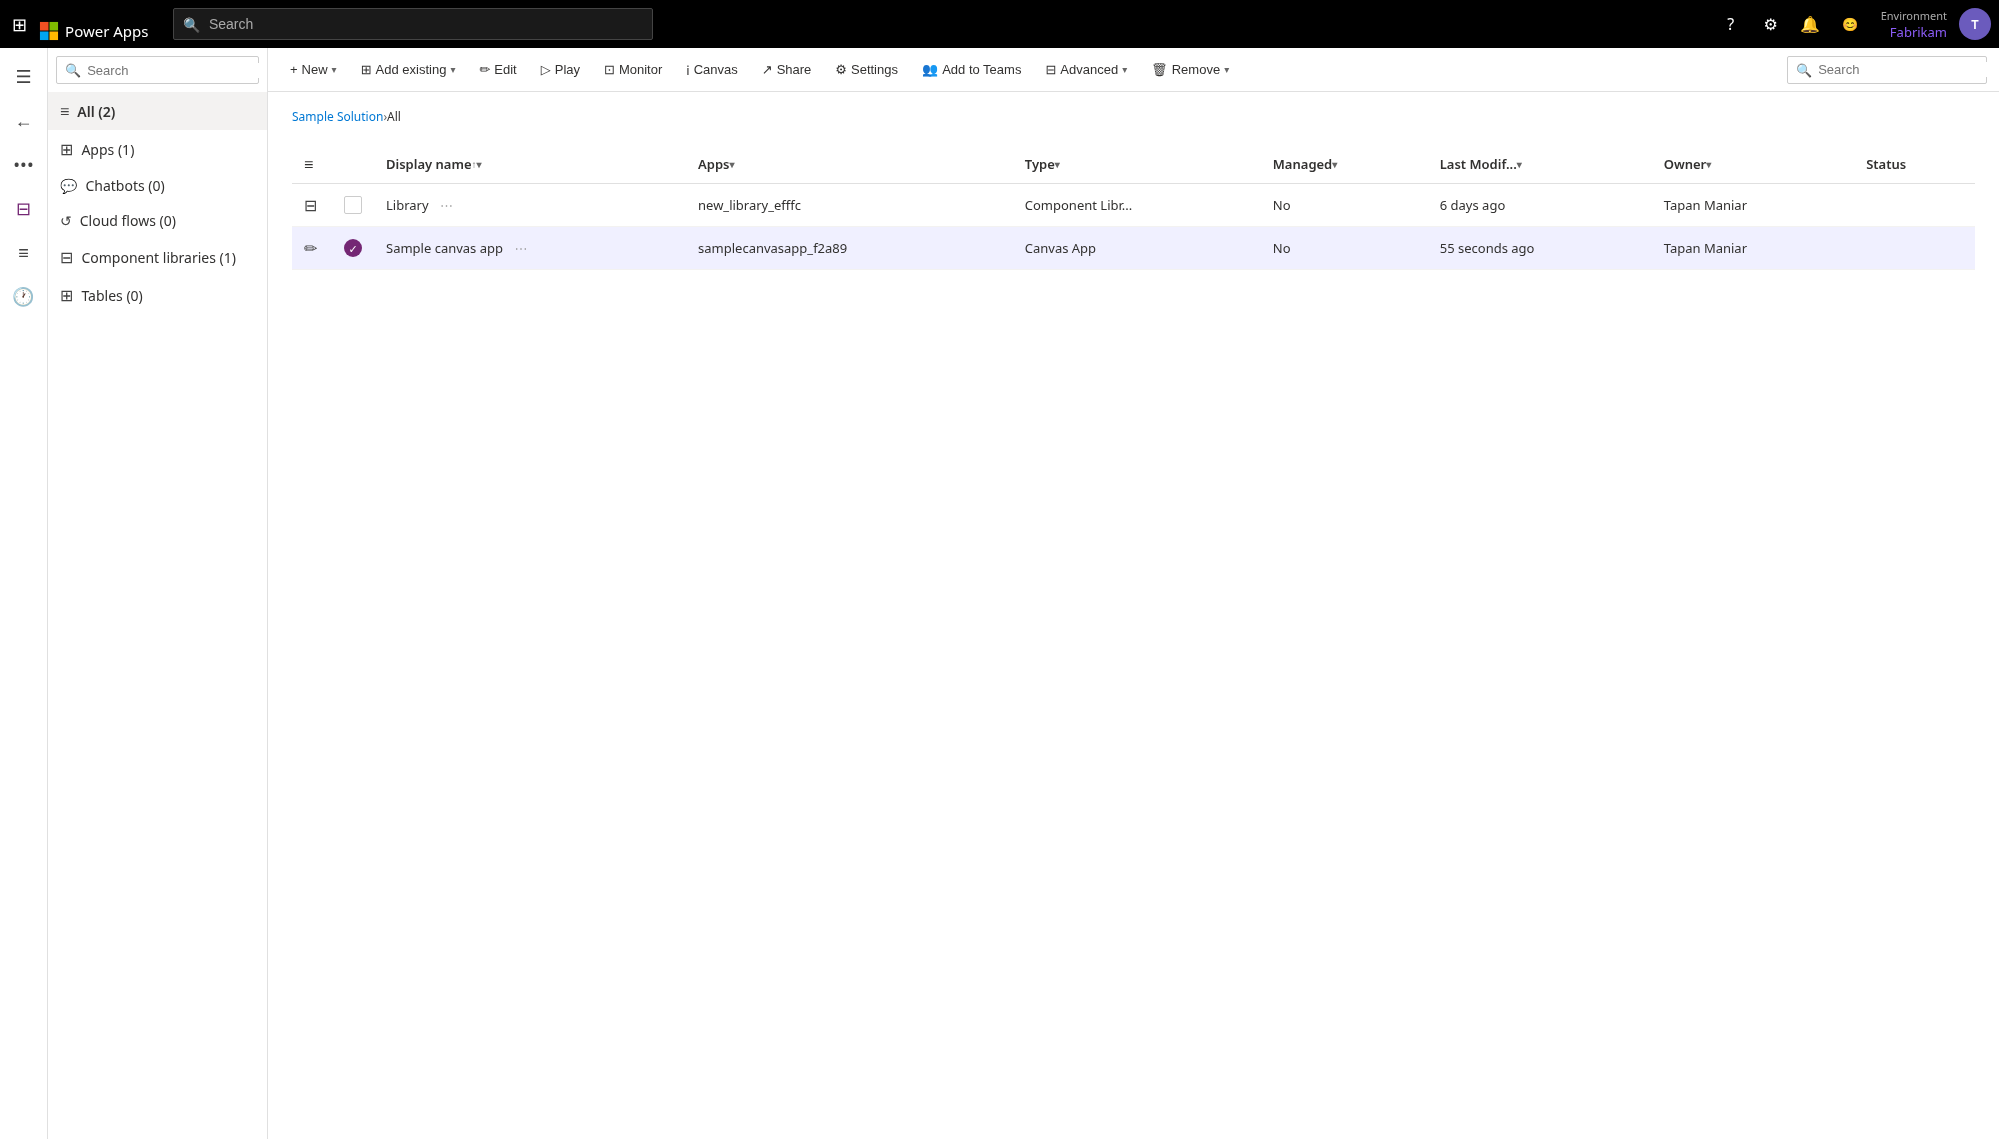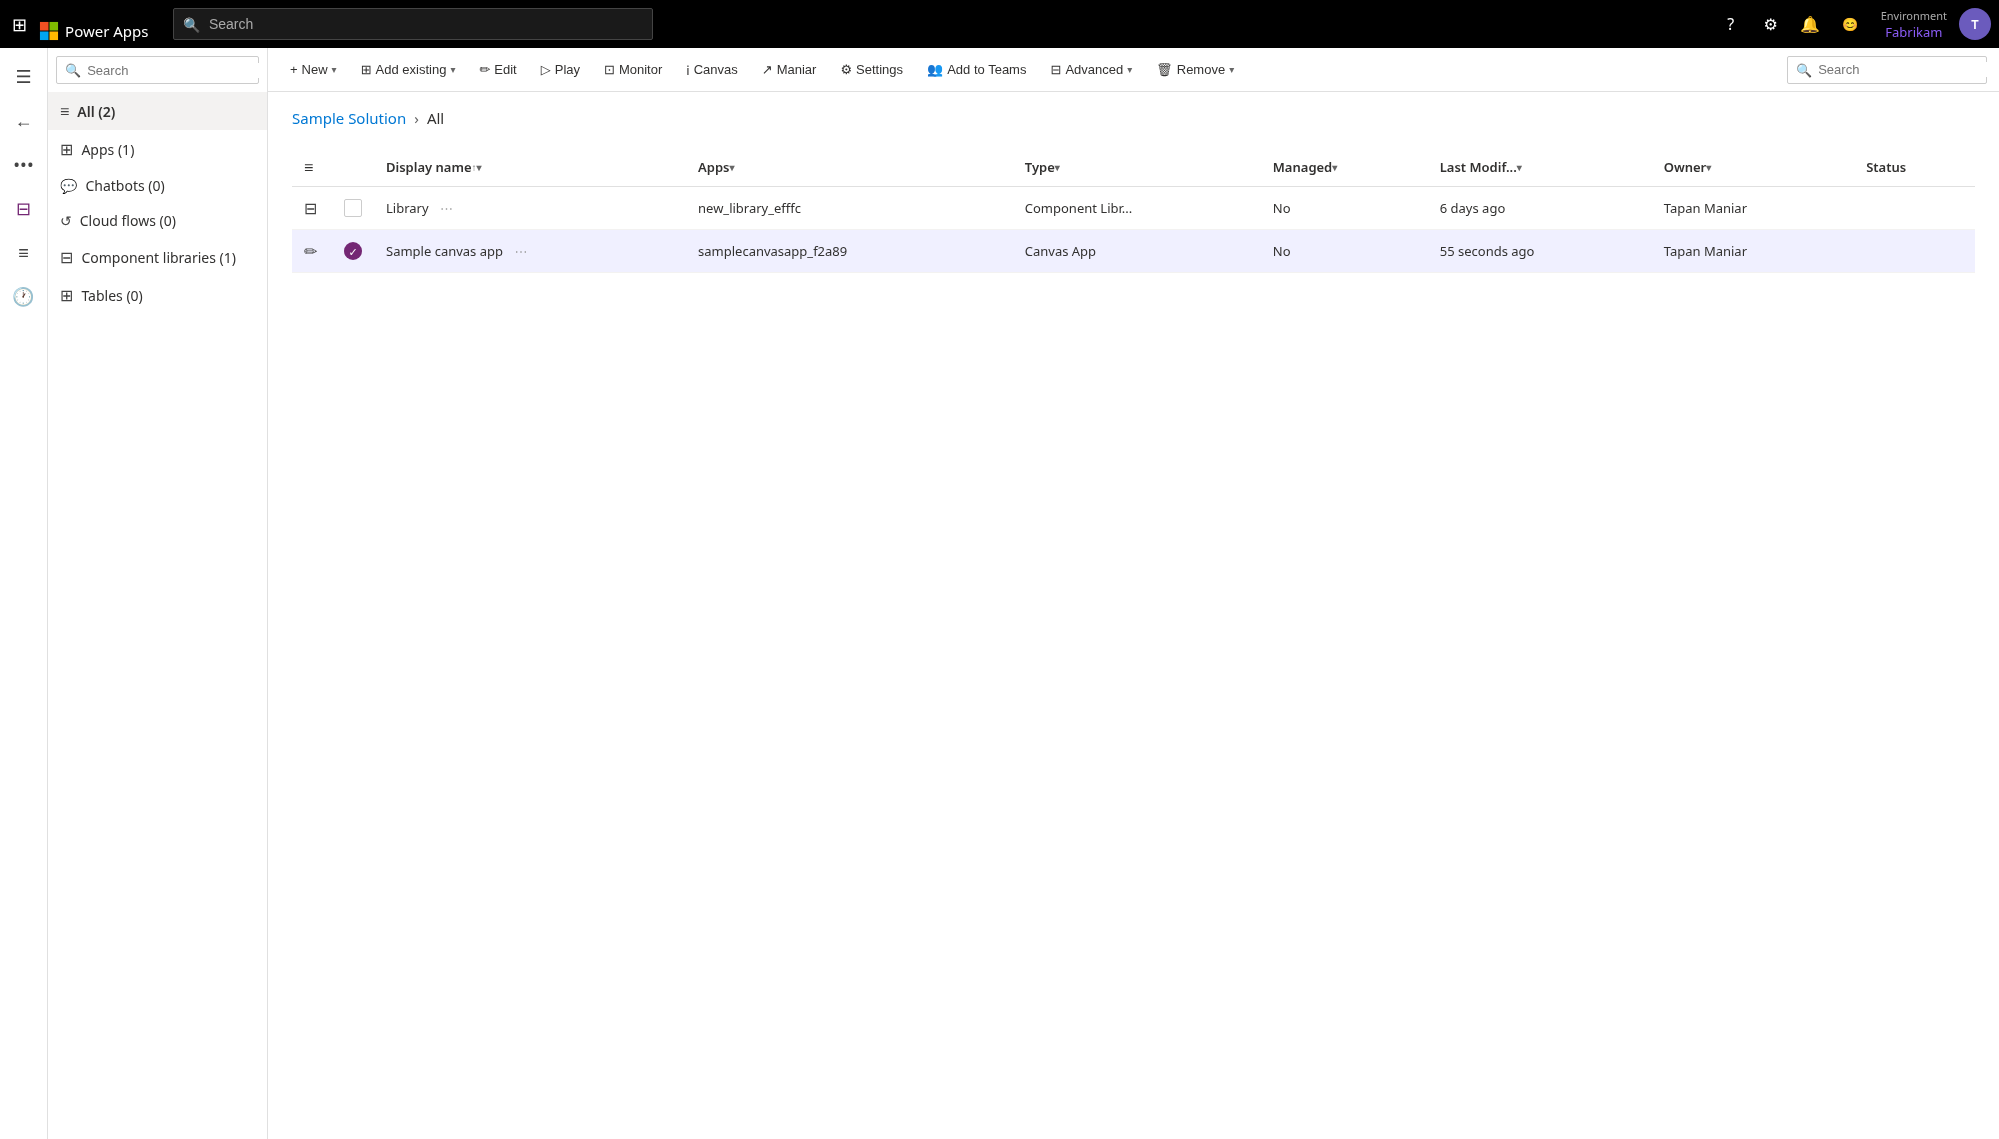--- a/index.html
+++ b/index.html
@@ -40,21 +40,21 @@
       font-size: 14px;
       flex: 1;
     }
     .topbar-search input::placeholder { color: #aaa; }
     .topbar-right { display: flex; align-items: center; gap: 4px; margin-left: auto; }
     .topbar-icon-btn {
       width: 36px; height: 36px;
       display: flex; align-items: center; justify-content: center;
       cursor: pointer; color: #fff; font-size: 16px; border-radius: 2px;
     }
-    .env-info { display: flex; flex-direction: column; align-items: center; padding: 0 8px; cursor: pointer; }
+    .env-info { display: flex; flex-direction: column; align-items: flex-end; padding: 0 8px; cursor: pointer; }
     .env-label { font-size: 11px; color: #aaa; }
     .env-name { font-size: 13px; color: #8b5cf6; }
     .topbar-avatar {
       width: 32px; height: 32px; border-radius: 50%;
       background: #6b5bbd; display: flex; align-items: center; justify-content: center;
       color: #fff; font-size: 13px; font-weight: 600; cursor: pointer;
     }
 
     
     .app-body { display: flex; height: calc(100vh - 48px); }
@@ -163,22 +163,21 @@
     }
     .content-area {
       flex: 1;
       overflow-y: auto;
       padding: 16px 24px;
     }
 
     
     .breadcrumb {
       display: flex;
-      gap: 8px;
-      font-size: 15px;
+      font-size: 12px;
       color: #323130;
       margin-bottom: 20px;
     }
     .breadcrumb-link { color: #0078d4; cursor: pointer; text-decoration: none; }
     .breadcrumb-sep { color: #666; }
     .breadcrumb-current { font-weight: 400; }
 
     
     .data-table { width: 100%; border-collapse: collapse; }
     .data-table th {
@@ -325,21 +324,21 @@
       <button class="cmd-btn">
         <span>⊡</span>
         <span>Monitor</span>
       </button>
       <button class="cmd-btn">
         <span>ℹ</span>
         <span>Canvas</span>
       </button>
       <button class="cmd-btn">
         <span>↗</span>
-        <span>Maniar</span>
+        <span>Share</span>
       </button>
       <button class="cmd-btn">
         <span>⚙</span>
         <span>Settings</span>
       </button>
       <button class="cmd-btn">
         <span>👥</span>
         <span>Add to Teams</span>
       </button>
       <button class="cmd-btn">

